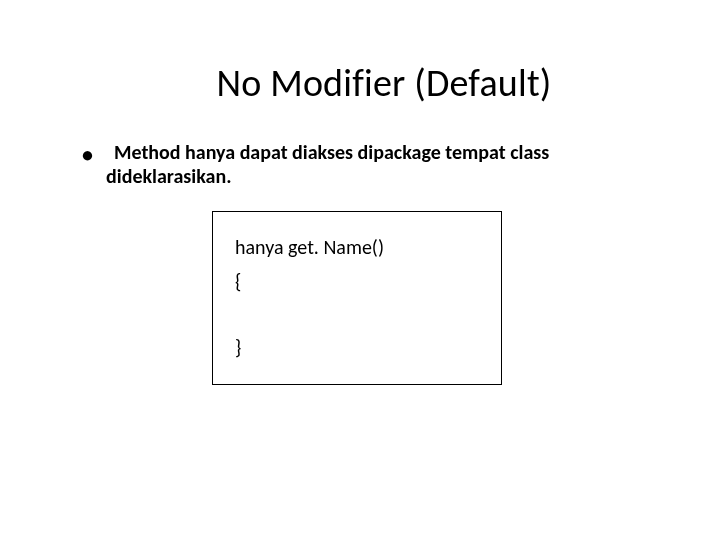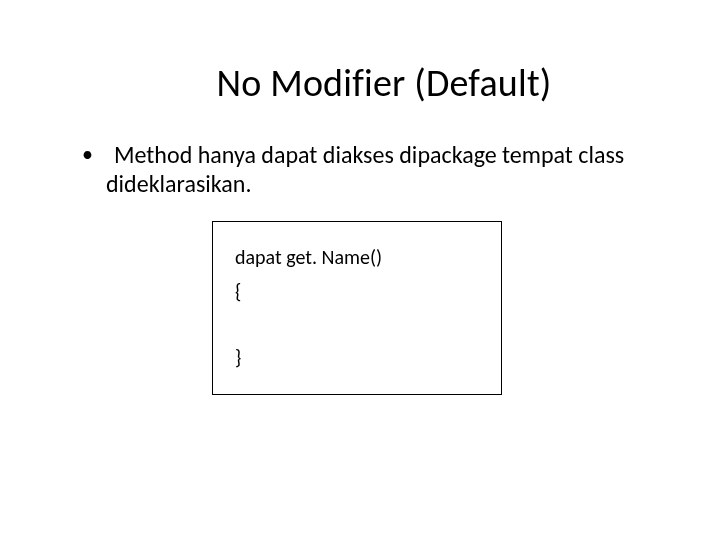--- a/index.html
+++ b/index.html
@@ -18,23 +18,24 @@
   }
   .title {
     text-align: center;
     font-size: 38px;
     font-weight: 400;
     margin-bottom: 34px;
     letter-spacing: 0.2px;
   }
   .bullets {
     list-style: none;
-    font-size: 24px;
+    font-size: 20px;
     line-height: 1.22;
     margin-left: 2px;
+    font-weight: bold;
   }
   .bullets > li {
     position: relative;
     padding-left: 24px;
     margin-bottom: 2px;
   }
   .bullets > li::before {
     content: "•";
     position: absolute;
     left: 0;
@@ -60,18 +61,18 @@
 <div class="slide">
   <h1 class="title">No Modifier (Default)</h1>
 
   <ul class="bullets">
     <li>
       <span>Method hanya dapat diakses dipackage tempat class dideklarasikan.</span>
     </li>
   </ul>
 
   <div class="code-box">
-    <div class="code-line">dapat get. Name()</div>
+    <div class="code-line">hanya get. Name()</div>
     <div class="code-line">{</div>
     <div class="gap"></div>
     <div class="code-line">}</div>
   </div>
 </div>
 
 </body></html>

